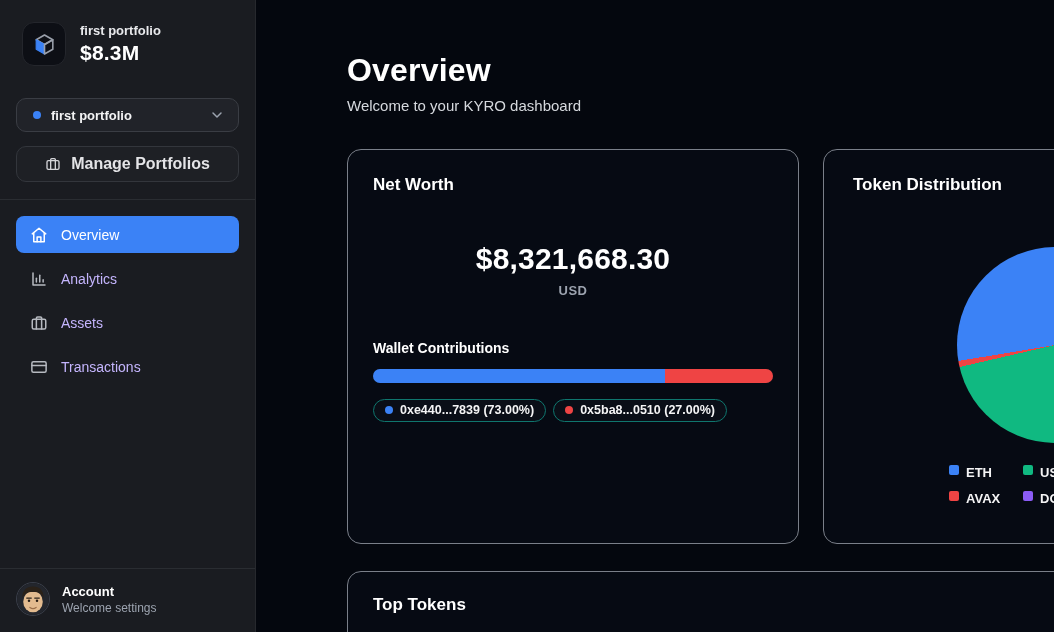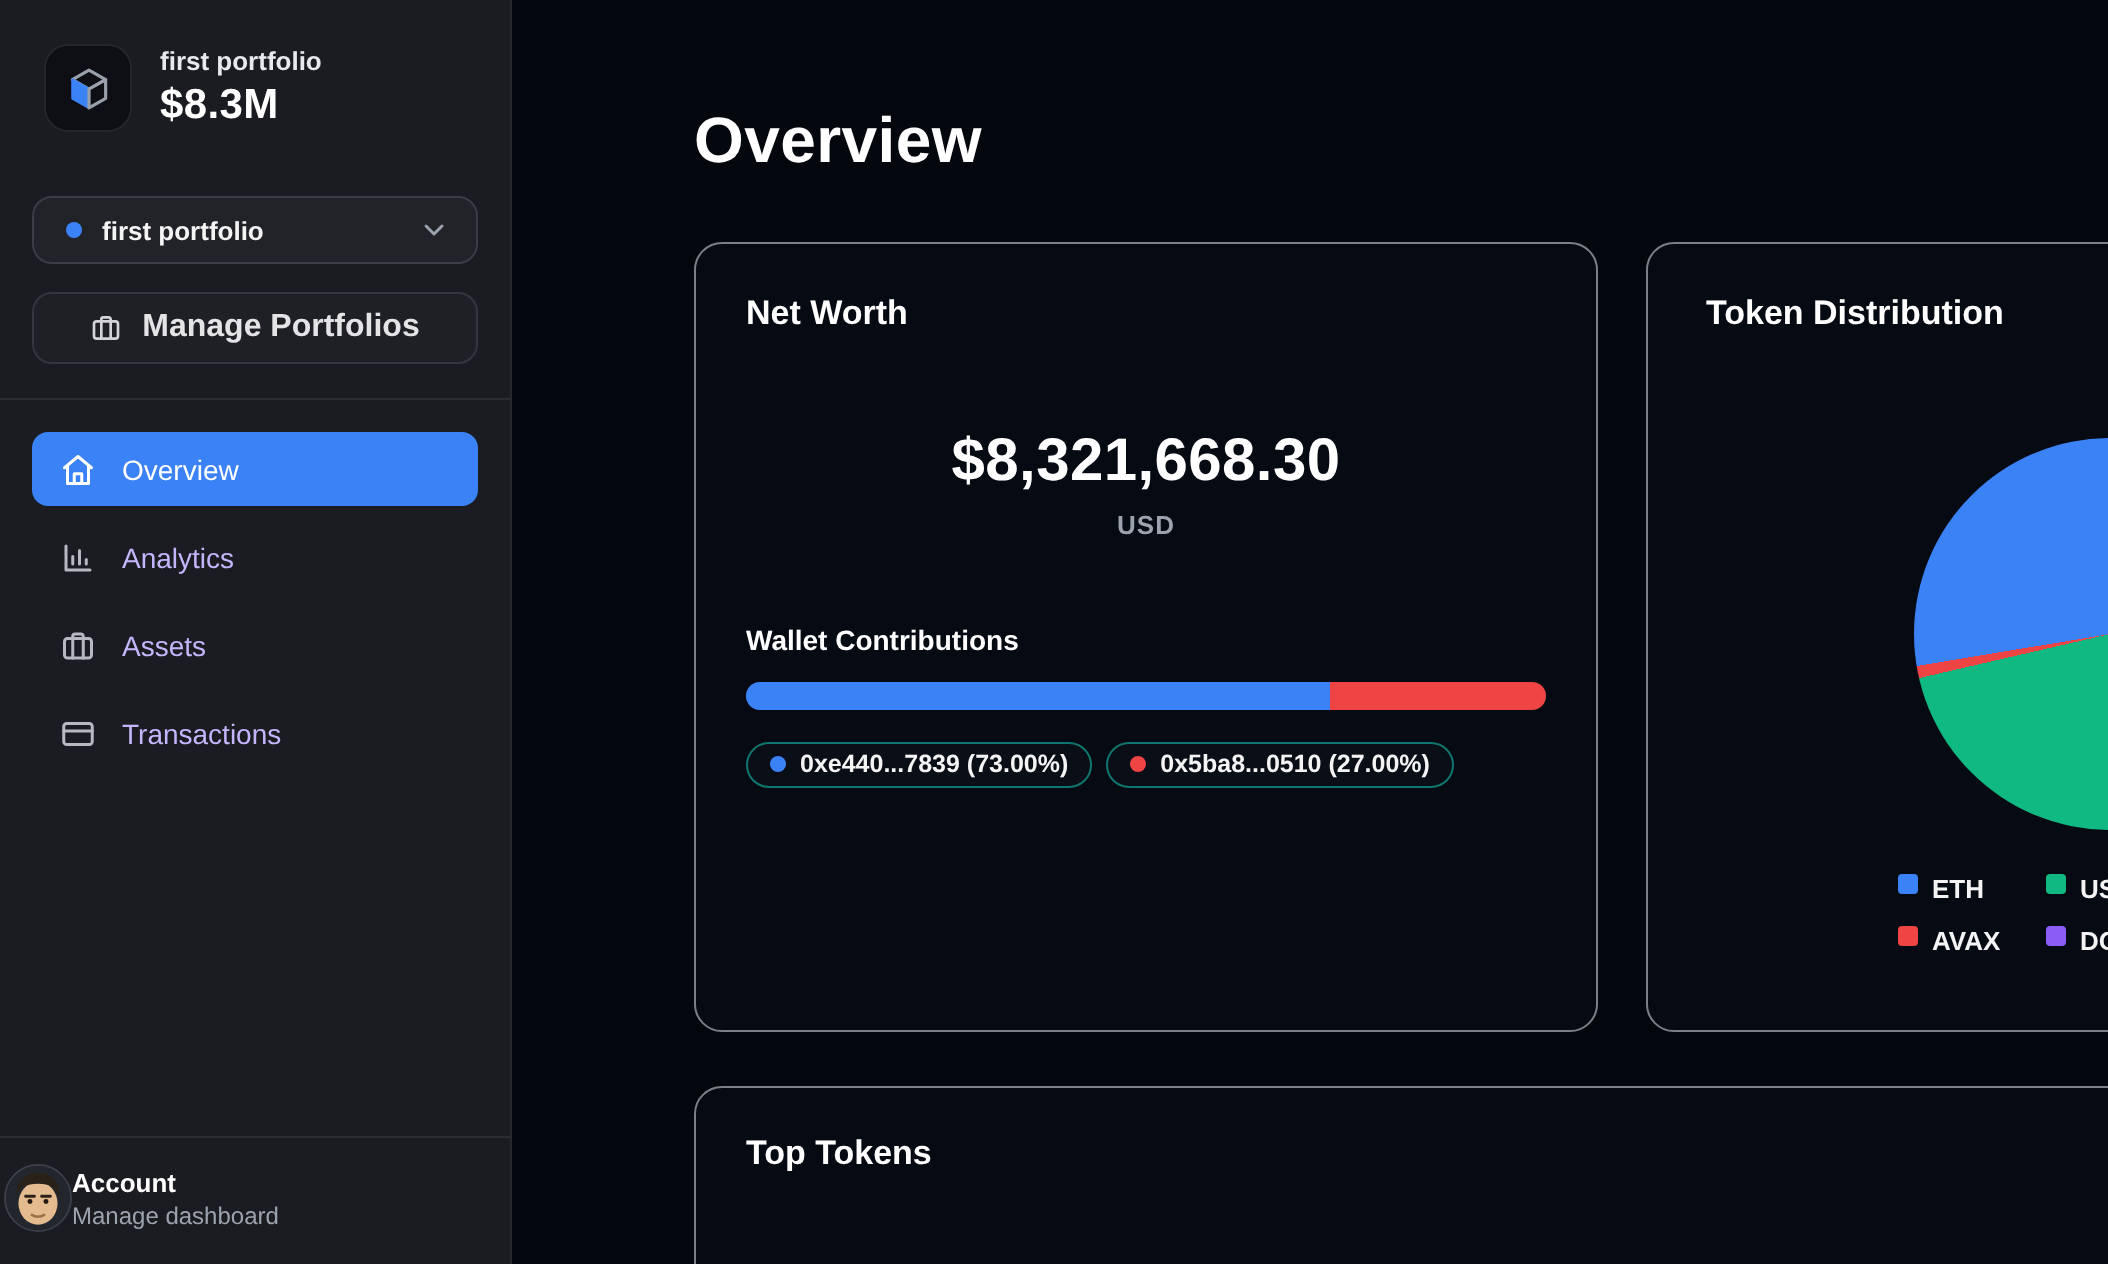--- a/index.html
+++ b/index.html
@@ -41,21 +41,21 @@
 
   .nav { padding:16px; flex:1; }
   .nav-item {
     height:37px; border-radius:8px; display:flex; align-items:center; gap:13px;
     padding:0 14px; margin-bottom:7px; color:#c4b5fd; font-size:14px; font-weight:500; cursor:pointer;
   }
   .nav-item svg { color:#b6b9c0; flex:none; }
   .nav-item.active { background:#3b82f6; color:#fff; }
   .nav-item.active svg { color:#fff; }
 
-  .account-row { display:flex; align-items:center; padding:13px 16px 16px 2px; cursor:pointer; }
+  .account-row { display:flex; align-items:center; gap:12px; padding:13px 16px 16px 16px; cursor:pointer; }
   .avatar { width:34px; height:34px; border-radius:50%; overflow:hidden; flex:none; border:1px solid #3a3f4a; }
   .account-title { font-size:13px; font-weight:700; color:#fff; }
   .account-sub { font-size:12px; color:#9ca3af; margin-top:2px; }
 
   
   .main { flex:1; min-width:0; padding:52px 0 0 91px; position:relative; }
   .page-title { font-size:32px; font-weight:800; line-height:36px; letter-spacing:.2px; }
   .page-subtitle { margin-top:8px; font-size:15px; color:#d6d9de; line-height:20px; }
 
   .cards-row { display:flex; gap:24px; margin-top:33px; width:928px; }
@@ -175,27 +175,28 @@
         <ellipse cx="18" cy="21" rx="11" ry="12" fill="#e3bb8f"></ellipse>
         <path d="M6 17c0-9 5-13 12-13s12 4 12 13c-2-5-5-7-12-7s-10 2-12 7z" fill="#2a2118"></path>
         <circle cx="13.5" cy="20" r="1.4" fill="#241a12"></circle>
         <circle cx="22.5" cy="20" r="1.4" fill="#241a12"></circle>
         <path d="M11 17h5M20 17h5" stroke="#2a2118" stroke-width="1.6" stroke-linecap="round"></path>
         <path d="M14.5 27.5c2 1.4 5 1.4 7 0" stroke="#9b6f4a" stroke-width="1.4" fill="none" stroke-linecap="round"></path>
       </svg>
     </div>
     <div>
       <div class="account-title">Account</div>
-      <div class="account-sub">Manage dashboard</div>
+      <div class="account-sub">Welcome settings</div>
     </div>
   </div>
 </aside>
 
 <main class="main">
   <h1 class="page-title">Overview</h1>
+  <div class="page-subtitle">Welcome to your KYRO dashboard</div>
 
   <div class="cards-row">
 
     <section class="card card-networth">
       <div class="card-title">Net Worth</div>
       <div class="nw-center">
         <div class="nw-value">$8,321,668.30</div>
         <div class="nw-currency">USD</div>
       </div>
       <div class="wallet-label">Wallet Contributions</div>

